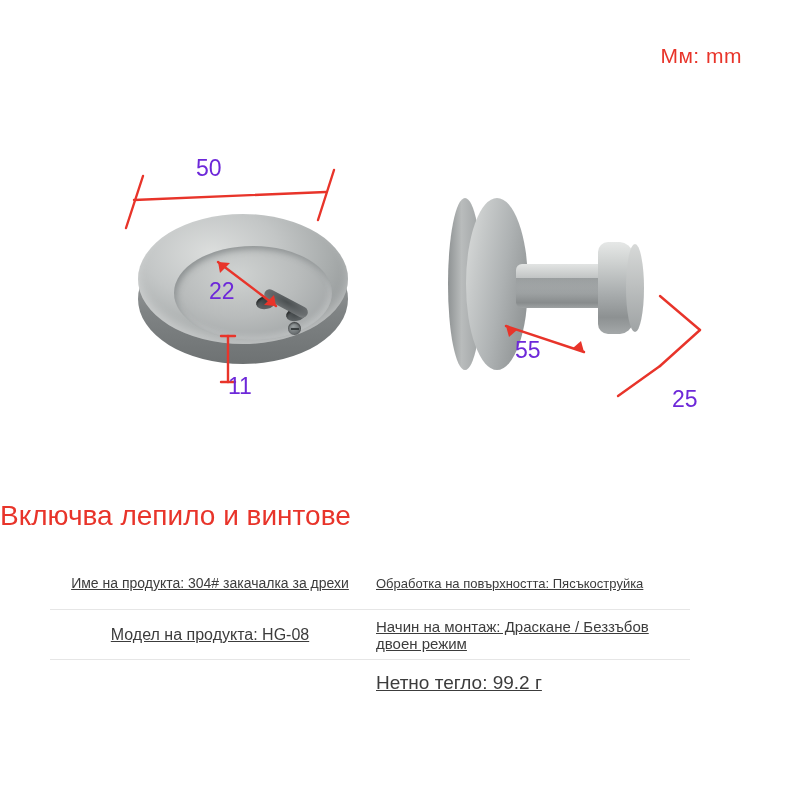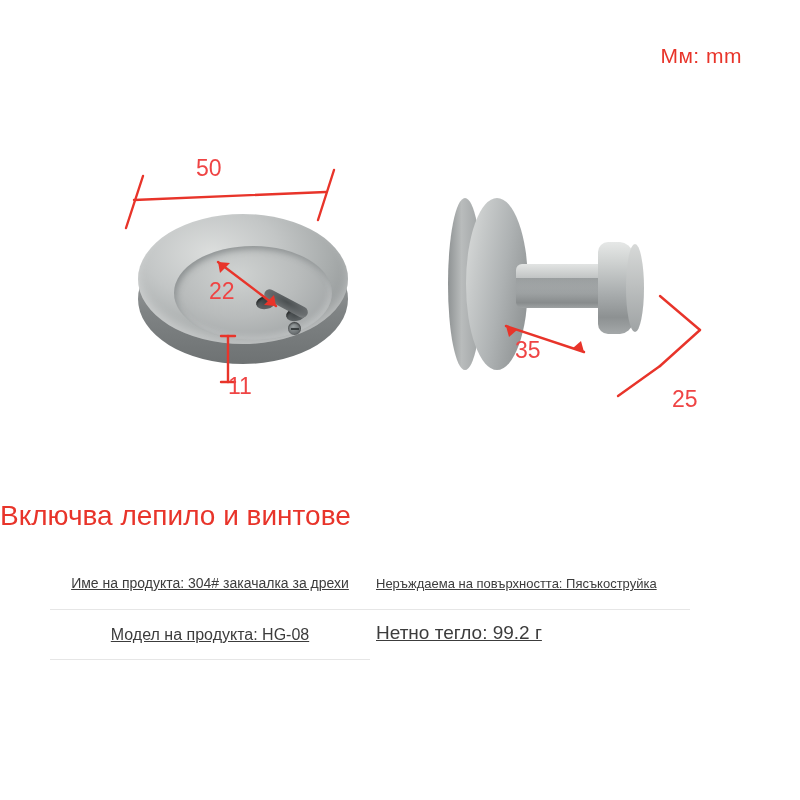--- a/index.html
+++ b/index.html
@@ -161,21 +161,21 @@
     position: absolute;
     left: 196px; top: 66px;
     width: 18px; height: 88px;
     border-radius: 50%/50%;
     background: linear-gradient(180deg,#d7d9d8,#9fa3a4);
   }
 
   
   .dim {
     position: absolute;
-    color: #ef4444;
+    color: #6d28d9;
     font-size: 23px;
     font-family: "Liberation Sans", sans-serif;
   }
   .dim-50 { left: 196px; top: 155px; }
   .dim-22 { left: 209px; top: 278px; }
   .dim-11 { left: 228px; top: 352px; margin-top: 21px; }
   .dim-35 { left: 515px; top: 337px; }
   .dim-25 { left: 672px; top: 350px; margin-top: 36px; }
 
   svg.overlay {
@@ -283,29 +283,30 @@
 
       <line x1="660" y1="296" x2="700" y2="330"></line>
       <line x1="618" y1="396" x2="660" y2="366"></line>
       <line x1="700" y1="330" x2="660" y2="366"></line>
     </g>
   </svg>
 
   <div class="dim dim-50">50</div>
   <div class="dim dim-22">22</div>
   <div class="dim dim-11">11</div>
-  <div class="dim dim-35">35</div>
+  <div class="dim dim-35">55</div>
   <div class="dim dim-25">25</div>
 
   <div class="headline">Включва лепило и винтове</div>
 
   <div class="specs">
     <div class="spec-col left">
       <div class="spec-row r1">Име на продукта: 304# закачалка за дрехи</div>
       <div class="spec-row r2">Модел на продукта: HG-08</div>
     </div>
     <div class="spec-col right">
-      <div class="spec-row r1">Неръждаема на повърхността: Пясъкоструйка</div>
+      <div class="spec-row r1">Обработка на повърхността: Пясъкоструйка</div>
+      <div class="spec-row r2">Начин на монтаж: Драскане / Беззъбов двоен режим</div>
       <div class="spec-row r3">Нетно тегло: 99.2 г</div>
     </div>
   </div>
 
 </div>
 
 </body></html>

